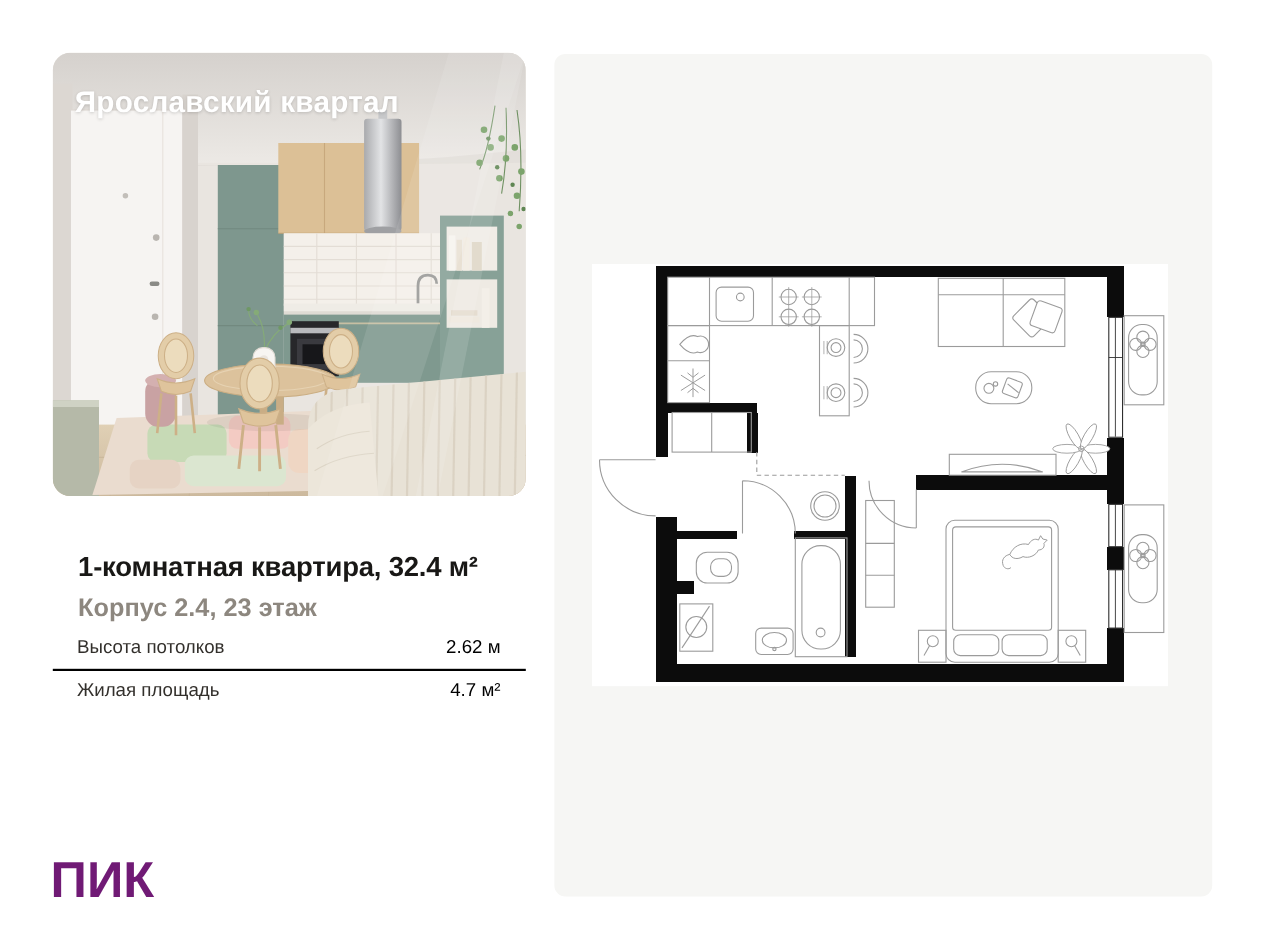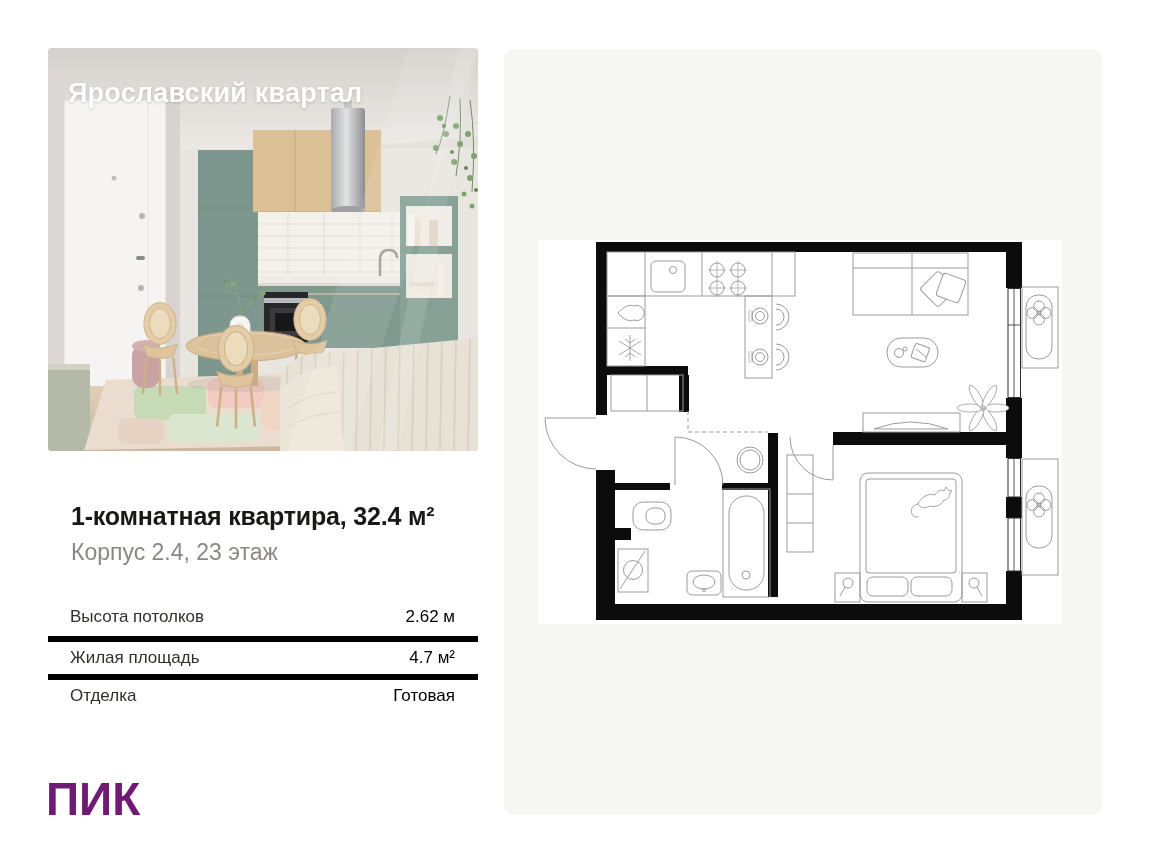--- a/index.html
+++ b/index.html
@@ -3,44 +3,44 @@
 <meta charset="utf-8">
 <style>
   html,body{margin:0;padding:0;}
   body{
     width:1150px;height:863px;position:relative;background:#ffffff;
     font-family:"Liberation Sans",sans-serif;overflow:hidden;
     -webkit-font-smoothing:antialiased;
   }
   .photo-card{
     position:absolute;left:48px;top:48px;width:430px;height:403px;
-    border-radius:4px;overflow:hidden;background:#e9e5e0;
+    border-radius:16px;overflow:hidden;background:#e9e5e0;
   }
   .photo-card svg{display:block;}
   .photo-title{
     position:absolute;left:20px;top:30px;color:#ffffff;
     font-size:27px;font-weight:700;letter-spacing:.2px;
     text-shadow:0 1px 3px rgba(0,0,0,.18);
   }
   .listing-title{
     position:absolute;left:71px;top:502px;margin:0;
     font-size:25px;font-weight:700;color:#191816;letter-spacing:-.2px;
   }
   .listing-subtitle{
     position:absolute;left:71px;top:539px;
-    font-size:23px;font-weight:400;color:#8d877f;
+    font-size:23px;font-weight:700;color:#8d877f;
   }
   .details{
-    position:absolute;left:48px;top:598px;width:430px;
+    position:absolute;left:48px;top:570px;width:430px;
   }
   .detail-row{
     height:38px;display:flex;align-items:center;justify-content:space-between;
     padding:0 23px 0 22px;box-sizing:border-box;font-size:17px;
   }
-  .detail-row + .detail-row{border-top:6px solid #000000;}
+  .detail-row + .detail-row{border-top:2px solid #000000;}
   .detail-label{color:#33302c;}
   .detail-value{color:#000000;}
   .brand-logo{
     position:absolute;left:46px;top:772px;
     font-size:46px;font-weight:800;color:#701a75;letter-spacing:0;
   }
   .plan-card{
     position:absolute;left:504px;top:49px;width:598px;height:766px;
     background:#f6f6f4;border-radius:10px;
   }
@@ -257,24 +257,20 @@
 
 <div class="details">
   <div class="detail-row">
     <span class="detail-label">Высота потолков</span>
     <span class="detail-value">2.62 м</span>
   </div>
   <div class="detail-row">
     <span class="detail-label">Жилая площадь</span>
     <span class="detail-value">4.7 м²</span>
   </div>
-  <div class="detail-row">
-    <span class="detail-label">Отделка</span>
-    <span class="detail-value">Готовая</span>
-  </div>
 </div>
 
 <div class="brand-logo">ПИК</div>
 
 <div class="plan-card">
   <svg width="524" height="384" viewBox="538 240 524 384">
     <rect x="538" y="240" width="524" height="384" fill="#ffffff"></rect>
 
     <g fill="#0c0c0c" shape-rendering="crispEdges">
       <rect x="596" y="242" width="426" height="10"></rect>

